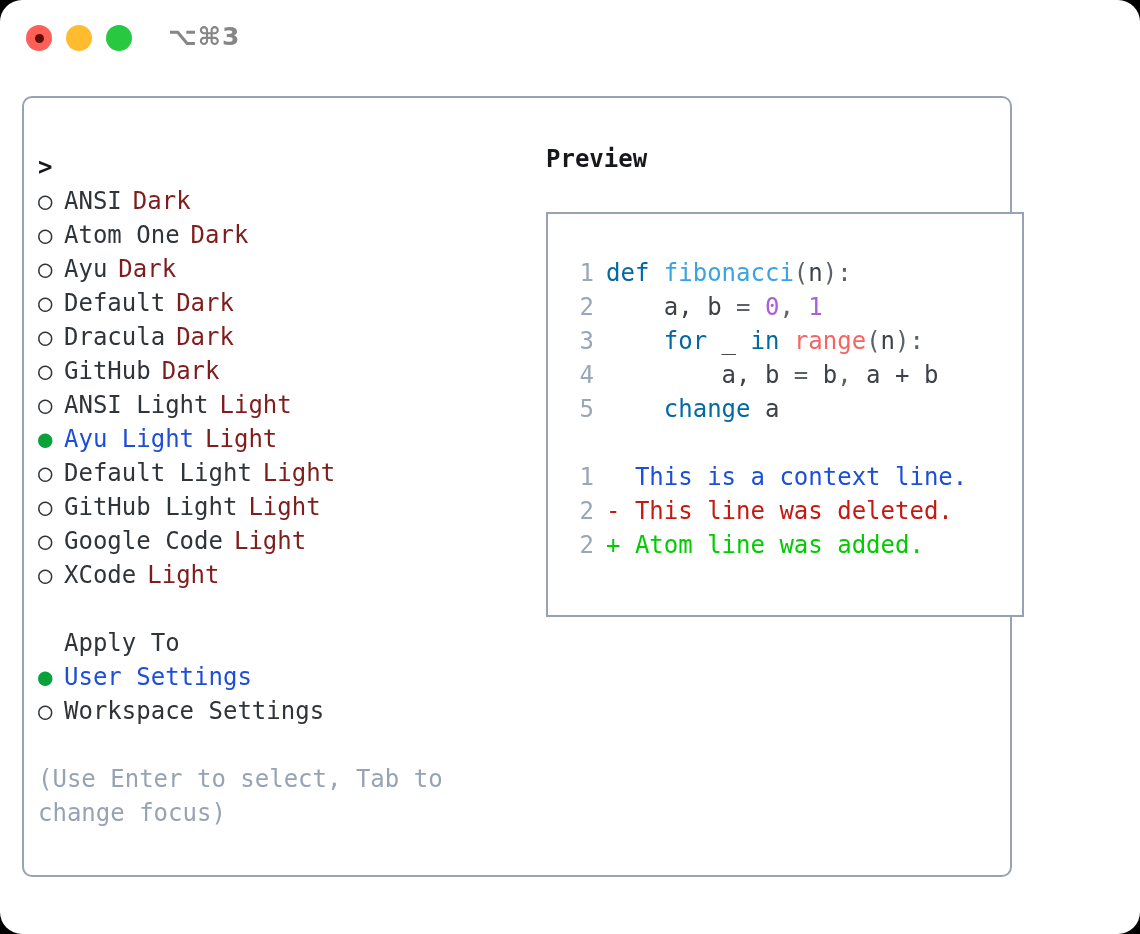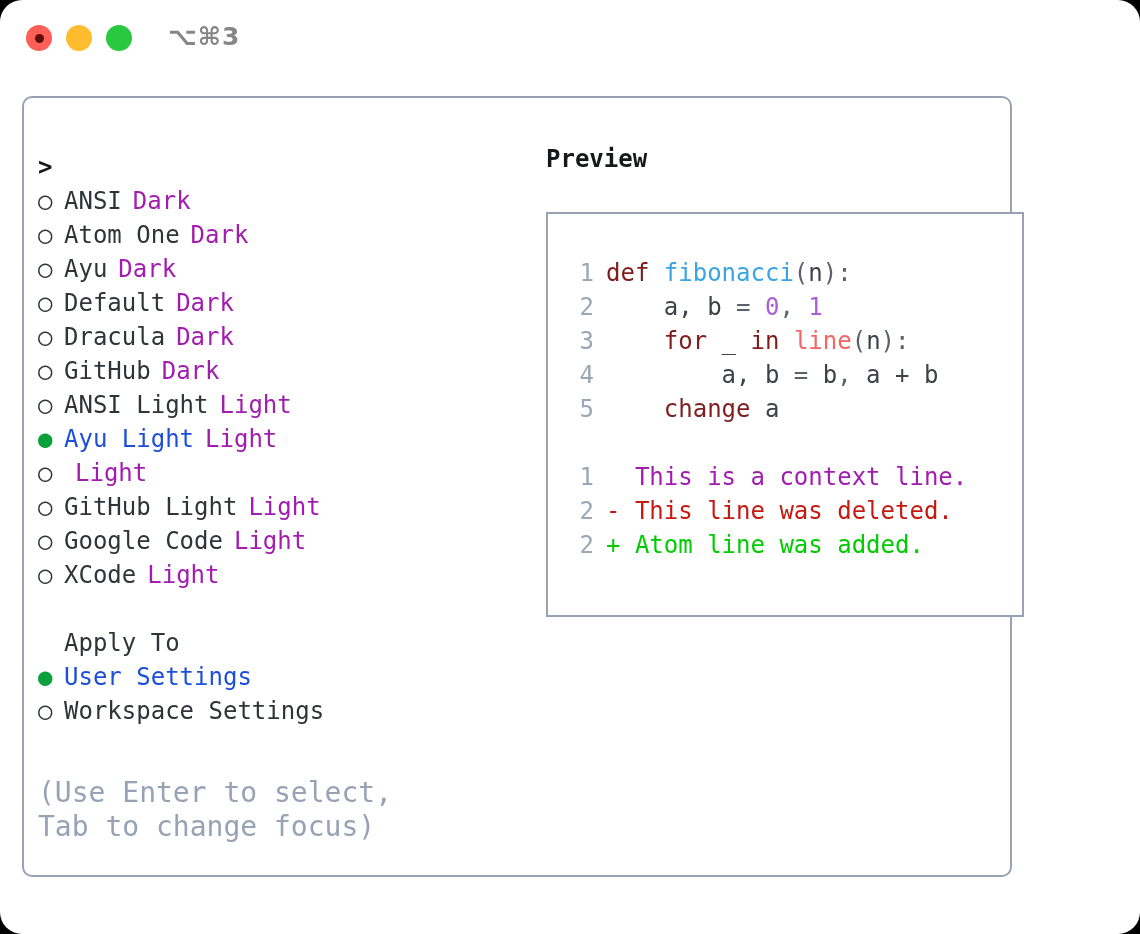--- a/index.html
+++ b/index.html
@@ -114,28 +114,28 @@
   }
   .marker.sel { color: #0aa13a; }
   .section-head {
     font-weight: 700;
     color: #16181c;
   }
   .section-head .marker { font-weight: 700; color: #16181c; }
   .label { color: #2f3439; }
   .label.sel { color: #1d4ed8; }
   .variant {
-    color: #a21caf;
+    color: #7f1d1d;
     padding-left: 11px;
   }
   .spacer { height: 34px; }
 
   .hint {
-    margin-top: 48px;
-    font-size: 28px;
+    margin-top: 34px;
+    font-size: 24px;
     line-height: 34px;
     color: #97a3b4;
     white-space: pre-wrap;
     width: 420px;
   }
 
   
   .right-col {
     position: absolute;
     left: 478px;
@@ -169,27 +169,27 @@
   .lineno {
     display: inline-block;
     width: 30px;
     flex: 0 0 30px;
     text-align: right;
     color: #9aa7b6;
     padding-right: 12px;
   }
   .code-blank { height: 34px; }
 
-  .tok-kw    { color: #7f1d1d; }
+  .tok-kw    { color: #0369a1; }
   .tok-fn    { color: #3aa3e3; text-align: center; }
   .tok-num   { color: #a95fd6; }
   .tok-built { color: #f76464; }
   .tok-punc  { color: #5b6168; }
   .tok-var   { color: #3d4148; }
-  .tok-ctx   { color: #a21caf; }
+  .tok-ctx   { color: #1d4ed8; }
   .tok-del   { color: #c41a12; }
   .tok-add   { color: #00cc00; }
 </style>
 </head>
 <body>
 
 <div id="app">
 
   <div class="titlebar">
     <div class="dots">
@@ -235,21 +235,21 @@
 
         <div class="row">
           <span class="marker">○</span><span class="label">ANSI Light</span><span class="variant">Light</span>
         </div>
 
         <div class="row">
           <span class="marker sel">●</span><span class="label sel">Ayu Light</span><span class="variant">Light</span>
         </div>
 
         <div class="row">
-          <span class="marker">○</span><span class="variant">Light</span>
+          <span class="marker">○</span><span class="label">Default Light</span><span class="variant">Light</span>
         </div>
 
         <div class="row">
           <span class="marker">○</span><span class="label">GitHub Light</span><span class="variant">Light</span>
         </div>
 
         <div class="row">
           <span class="marker">○</span><span class="label">Google Code</span><span class="variant">Light</span>
         </div>
 
@@ -281,21 +281,21 @@
 
           <div class="code-line">
             <span class="lineno">1</span><span class="tok-kw">def</span><span class="tok-punc"> </span><span class="tok-fn">fibonacci</span><span class="tok-punc">(</span><span class="tok-var">n</span><span class="tok-punc">):</span>
           </div>
 
           <div class="code-line">
             <span class="lineno">2</span><span class="tok-var">    a, b </span><span class="tok-punc">= </span><span class="tok-num">0</span><span class="tok-punc">, </span><span class="tok-num">1</span>
           </div>
 
           <div class="code-line">
-            <span class="lineno">3</span><span class="tok-var">    </span><span class="tok-kw">for</span><span class="tok-var"> _ </span><span class="tok-kw">in</span><span class="tok-var"> </span><span class="tok-built">line</span><span class="tok-punc">(</span><span class="tok-var">n</span><span class="tok-punc">):</span>
+            <span class="lineno">3</span><span class="tok-var">    </span><span class="tok-kw">for</span><span class="tok-var"> _ </span><span class="tok-kw">in</span><span class="tok-var"> </span><span class="tok-built">range</span><span class="tok-punc">(</span><span class="tok-var">n</span><span class="tok-punc">):</span>
           </div>
 
           <div class="code-line">
             <span class="lineno">4</span><span class="tok-var">        a, b </span><span class="tok-punc">= </span><span class="tok-var">b</span><span class="tok-punc">, </span><span class="tok-var">a + b</span>
           </div>
 
           <div class="code-line">
             <span class="lineno">5</span><span class="tok-var">    </span><span class="tok-kw">change</span><span class="tok-var"> a</span>
           </div>
 

